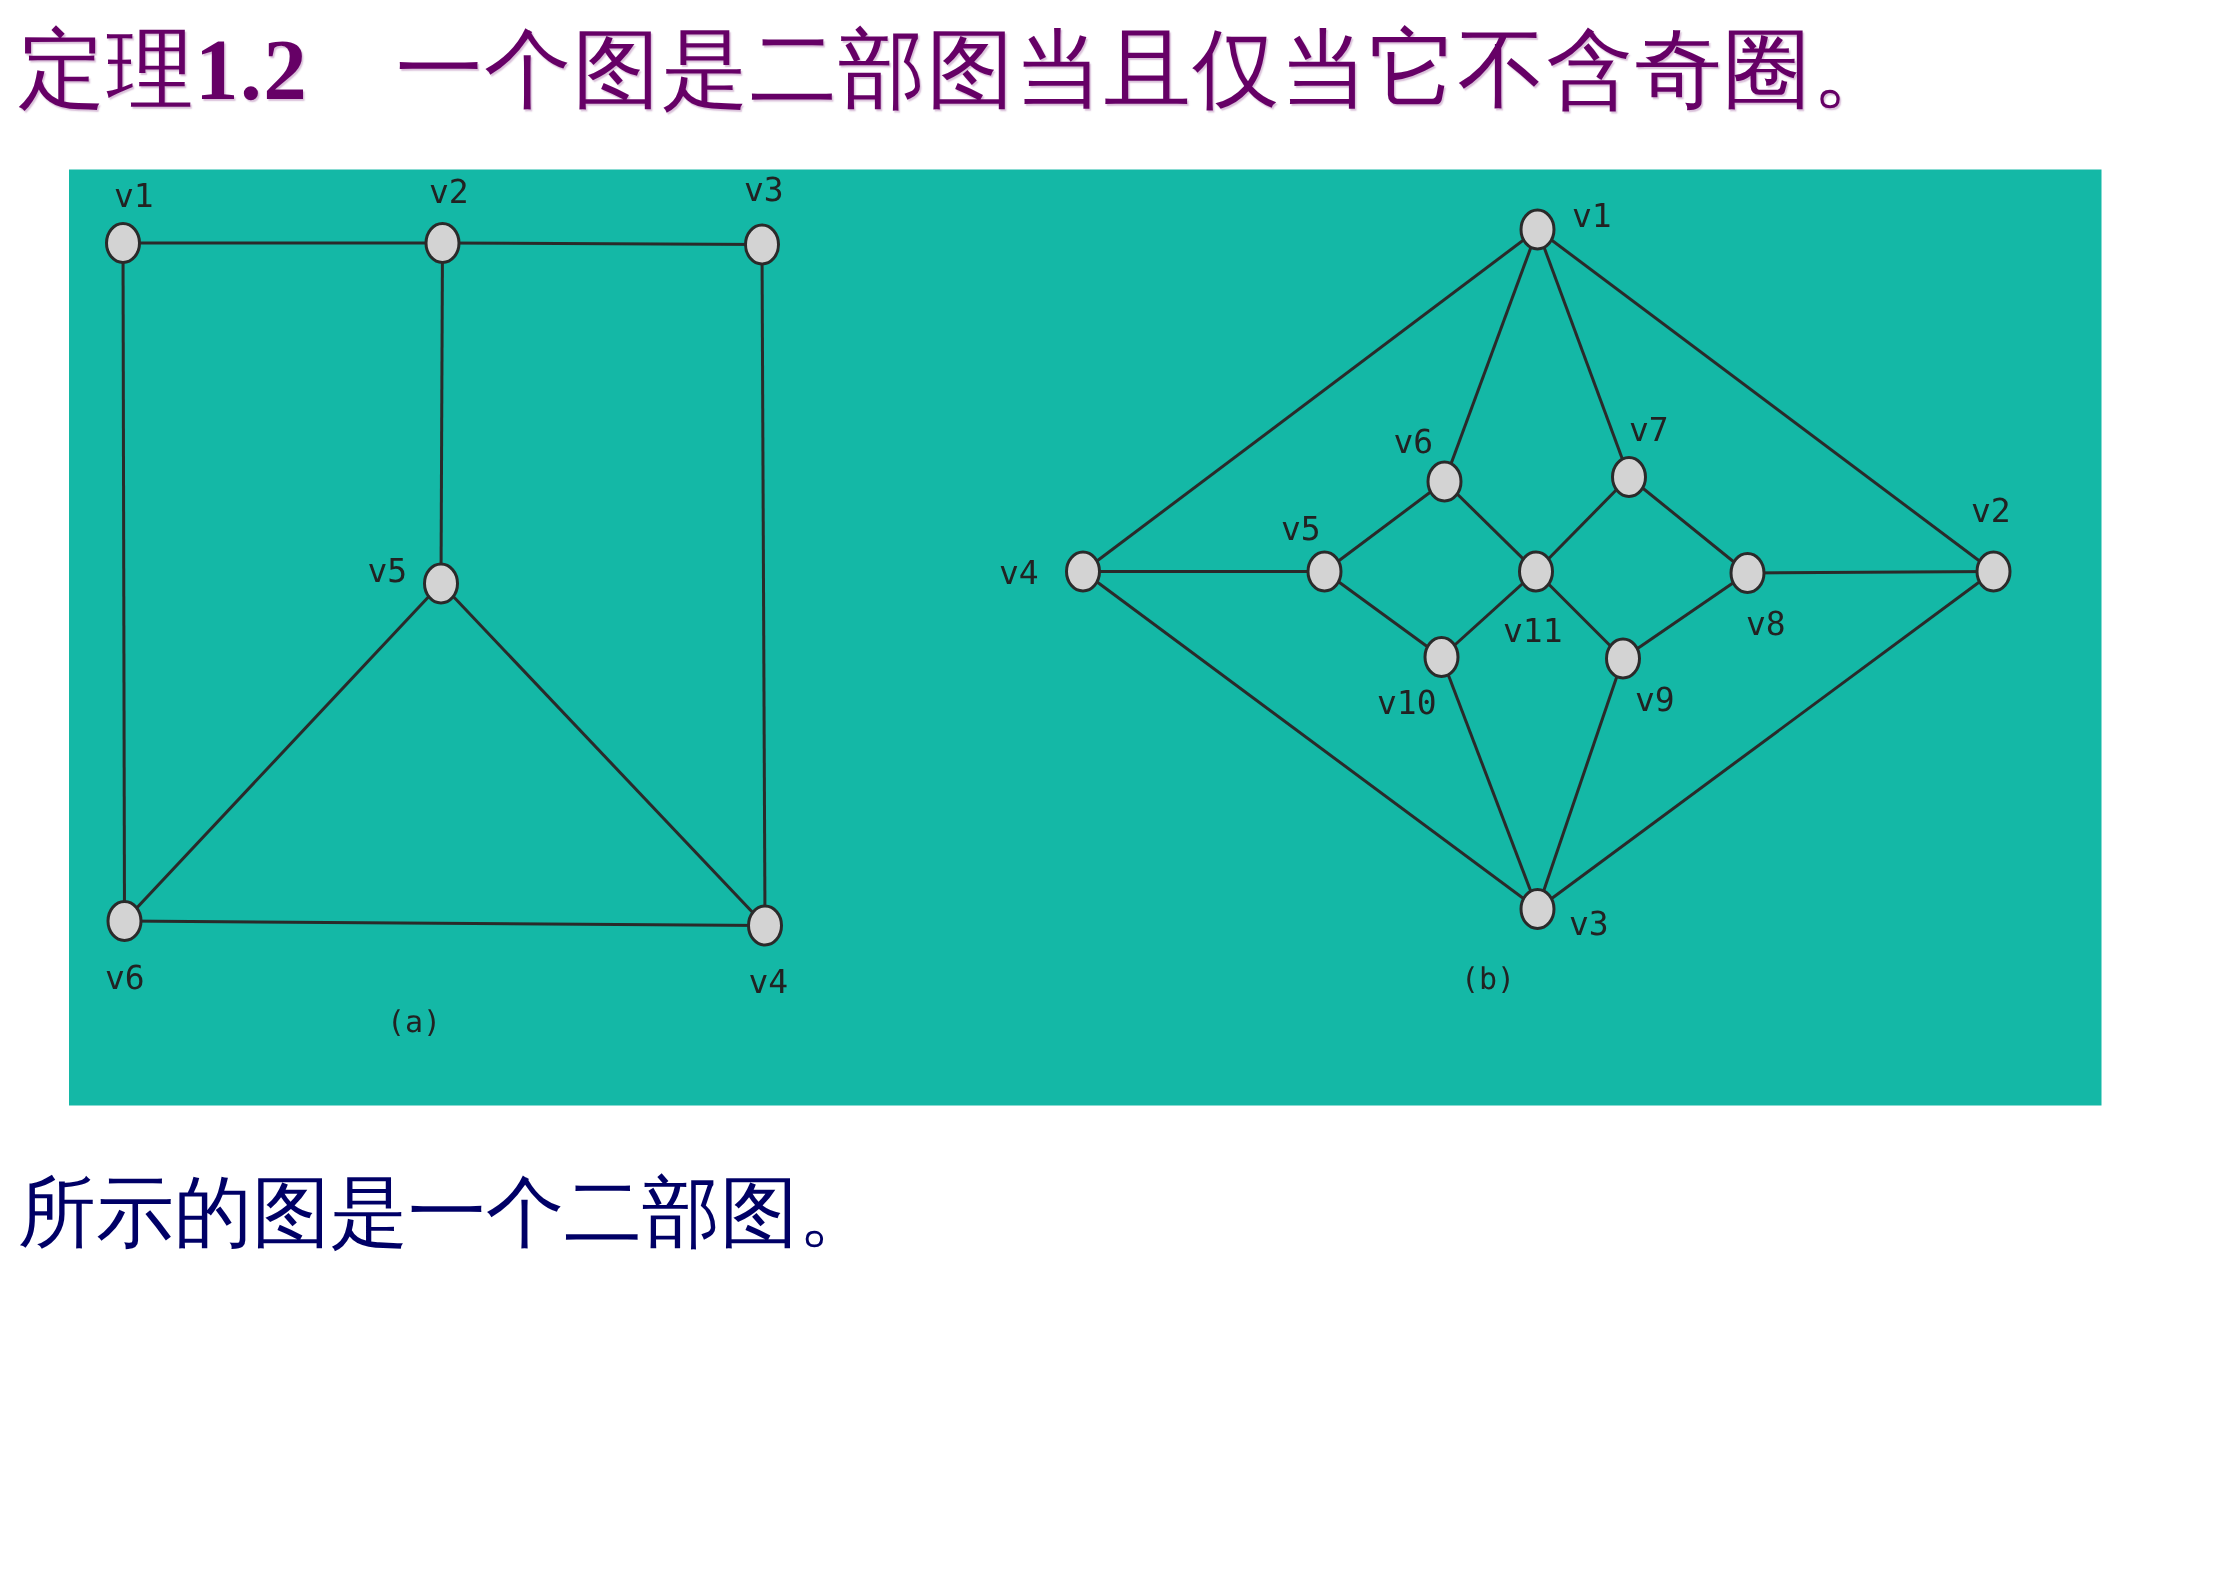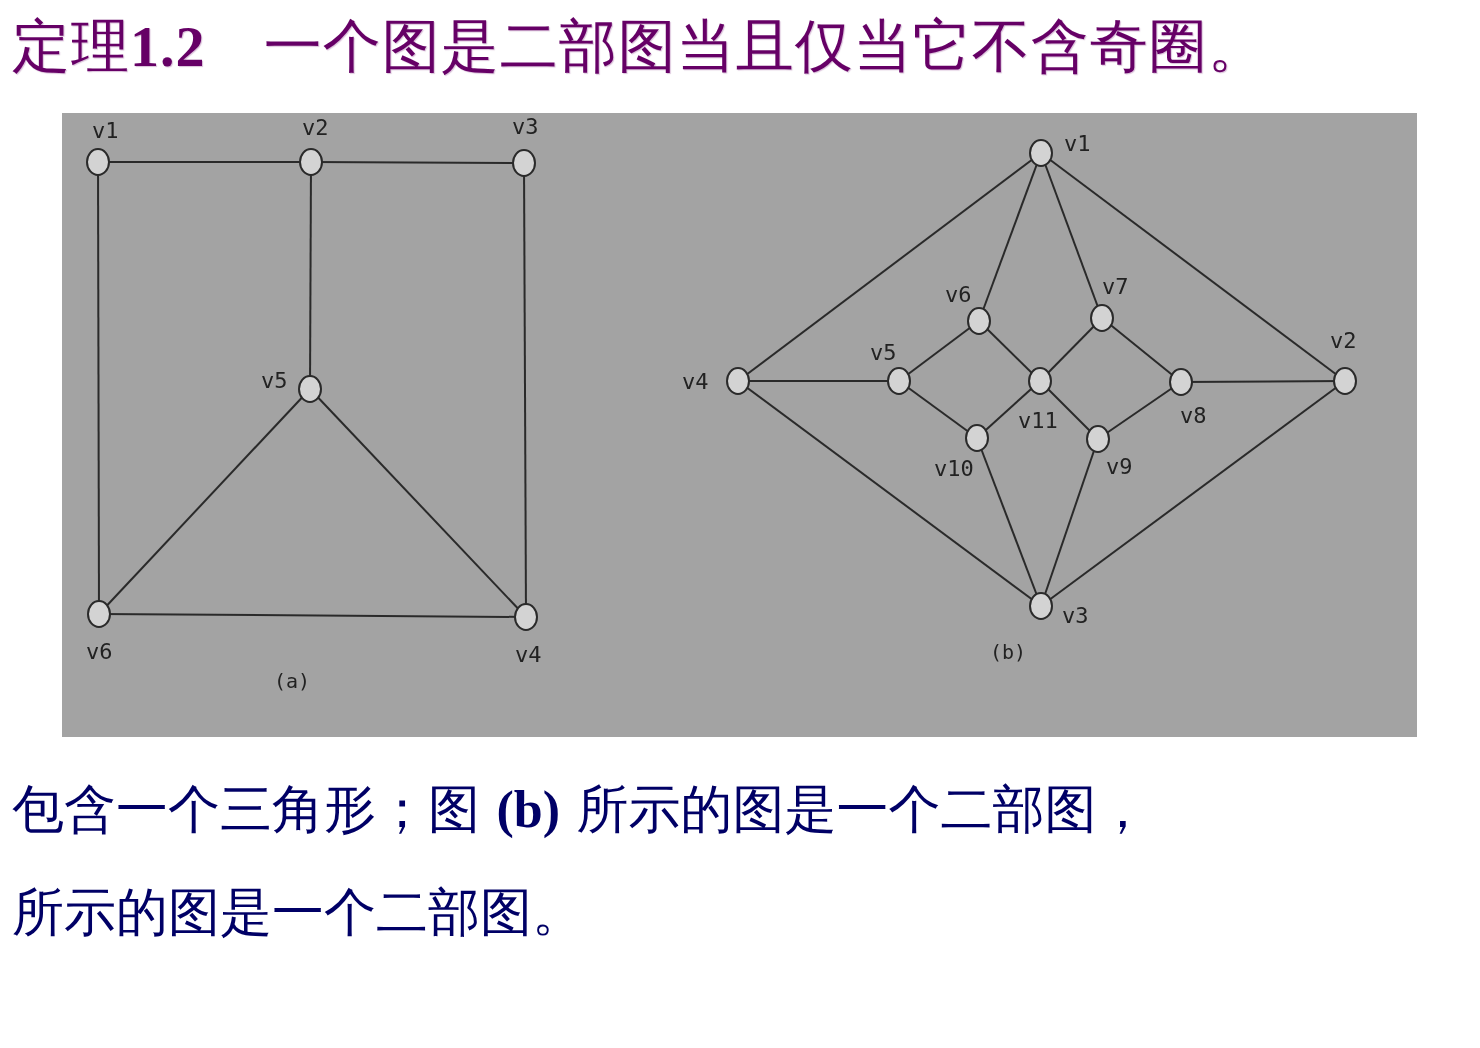--- a/index.html
+++ b/index.html
@@ -6,22 +6,22 @@
   body { width: 1480px; height: 1048px; position: relative; overflow: hidden; }
   .title {
     position: absolute; left: 12px; top: 6px; width: 1470px;
     font-family: "DejaVu Serif", "Liberation Serif", serif;
     font-size: 58px; line-height: 80px; color: #660066;
     white-space: nowrap; letter-spacing: 1px;
     text-shadow: 1px 1px 1px rgba(102,0,102,0.25);
   }
   .title .num { font-family: "Liberation Serif", serif; font-weight: bold; }
   .figure-panel {
-    position: absolute; left: 62px; top: 113px; width: 1355px; height: 624px;
-    background: #a3a3a3;
+    position: absolute; left: 46px; top: 113px; width: 1355px; height: 624px;
+    background: #14b8a6;
   }
   .figure-panel svg { position: absolute; left: 0; top: 0; }
   .edge { stroke: #2a2a2a; stroke-width: 2; }
   .node { fill: #d3d3d3; stroke: #2a2a2a; stroke-width: 2; }
   .vlabel { font-family: "DejaVu Sans Mono", "Liberation Mono", monospace; font-size: 22px; fill: #222; }
   .caption { font-family: "DejaVu Sans Mono", "Liberation Mono", monospace; font-size: 20px; fill: #222; }
   .body-text {
     position: absolute; left: 12px; top: 758px; width: 1460px;
     font-family: "DejaVu Serif", "Liberation Serif", serif;
     font-size: 52px; line-height: 102px; color: #000066;
@@ -102,18 +102,15 @@
         <text x="872" y="363" class="vlabel">v10</text>
         <ellipse cx="978" cy="268" rx="11" ry="13" class="node"></ellipse>
         <text x="956" y="315" class="vlabel">v11</text>
         <text x="928" y="546" class="caption">(b)</text>
       </g>
   </svg>
 </div>
 
 <div class="body-text">
   <span class="line">
-    <span>包含一个三角形；图 </span><span class="b">(b)</span><span> 所示的图是一个二部图，</span>
-  </span>
-  <span class="line">
     <span>所示的图是一个二部图。</span>
   </span>
 </div>
 
 </body></html>

